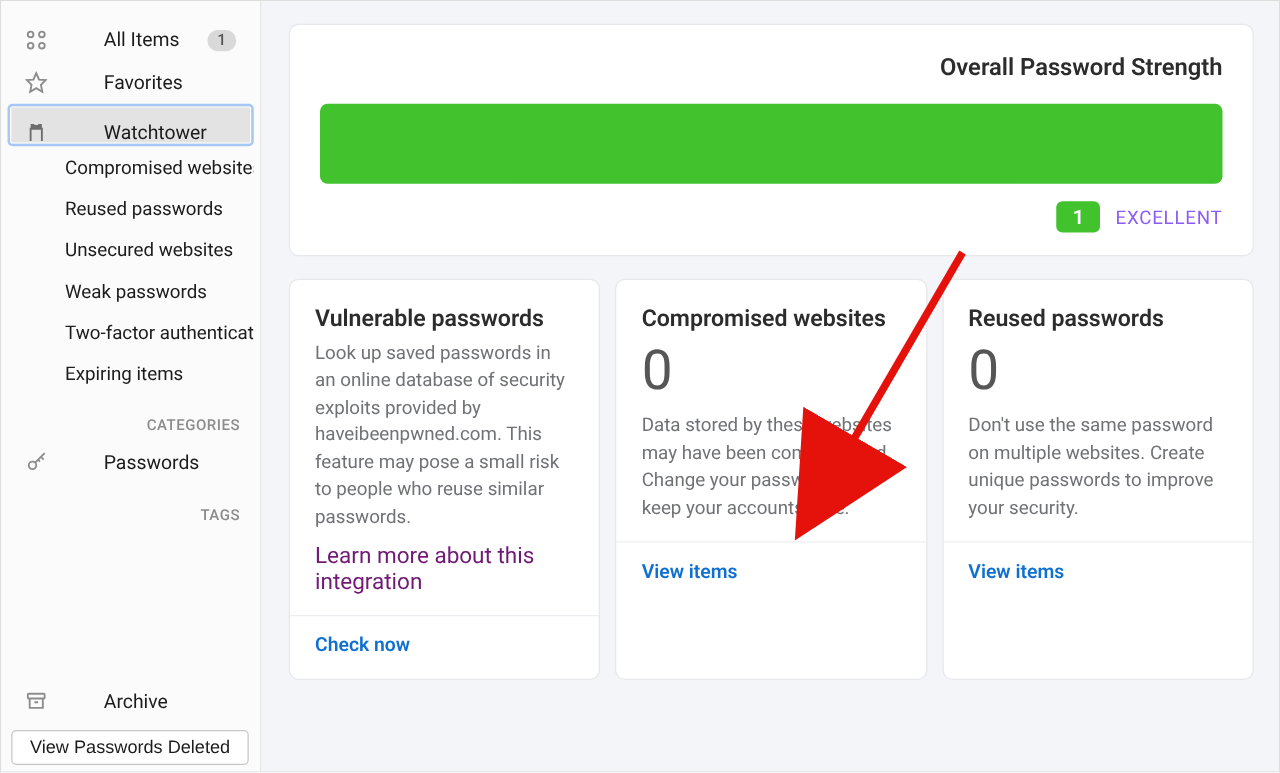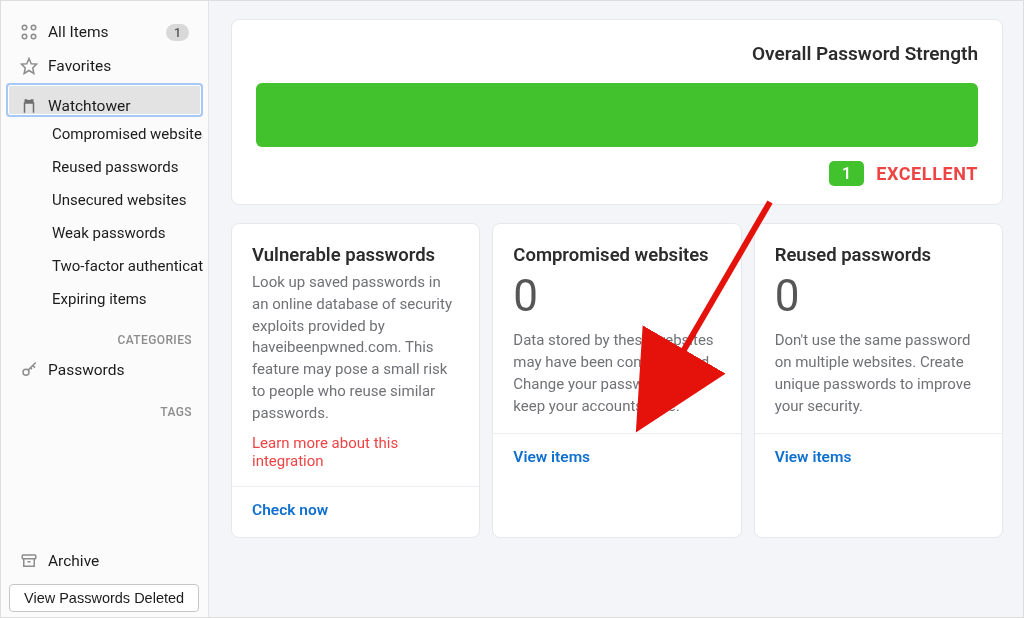--- a/index.html
+++ b/index.html
@@ -35,21 +35,21 @@
     padding: 0 12px;
     font-size: 15.5px;
     color: #1c1c1c;
     cursor: pointer;
     gap: 10px;
     border: 2px solid transparent;
     border-radius: 4px;
     margin: 0 5px;
   }
   .sb-item .icon { width: 18px; display:flex; align-items:center; justify-content:center; color:#7f7f7f; }
-  .sb-item .label { flex: 1; white-space: nowrap; overflow: hidden; }
+  .sb-item .label { flex: 1; white-space: nowrap; overflow: hidden; margin-left: 35px; }
   .sb-item.selected {
     background: #e3e3e3;
     border: 2px solid #a6c8f7;
     box-shadow: 0 0 0 1px #fff inset;
     align-items: flex-end;
   }
   .sb-badge {
     background: #d9d9d9;
     color: #555;
     border-radius: 10px;
@@ -134,24 +134,24 @@
   }
   .count-pill {
     background: #42c22d;
     color: #fff;
     font-weight: 600;
     font-size: 16px;
     border-radius: 5px;
     padding: 3px 13px;
   }
   .rating-text {
-    font-size: 18px;
-    font-weight: 700;
+    font-size: 15px;
+    font-weight: 400;
     letter-spacing: 0.6px;
-    color: #ef4444;
+    color: #8b5cf6;
   }
   .cards-row {
     display: grid;
     grid-template-columns: repeat(3, 1fr);
     gap: 12px;
     min-height: 0;
   }
   .tile {
     background:#fff;
     border:1px solid #e7e8ec;
@@ -172,22 +172,22 @@
     color: #565656;
     line-height: 1.1;
     margin-bottom: 10px;
   }
   .tile-desc {
     font-size: 15px;
     color: #707276;
     line-height: 1.45;
   }
   .learn-link {
-    color: #ef4444;
-    font-size: 15px;
+    color: #701a75;
+    font-size: 18px;
     margin-top: 10px;
     cursor: pointer;
   }
   .tile-action {
     color: #1070d0;
     font-size: 15.5px;
     font-weight: 600;
     border-top: 1px solid #eceef1;
     margin: 16px -20px 0 -20px;
     padding: 14px 20px 4px 20px;

